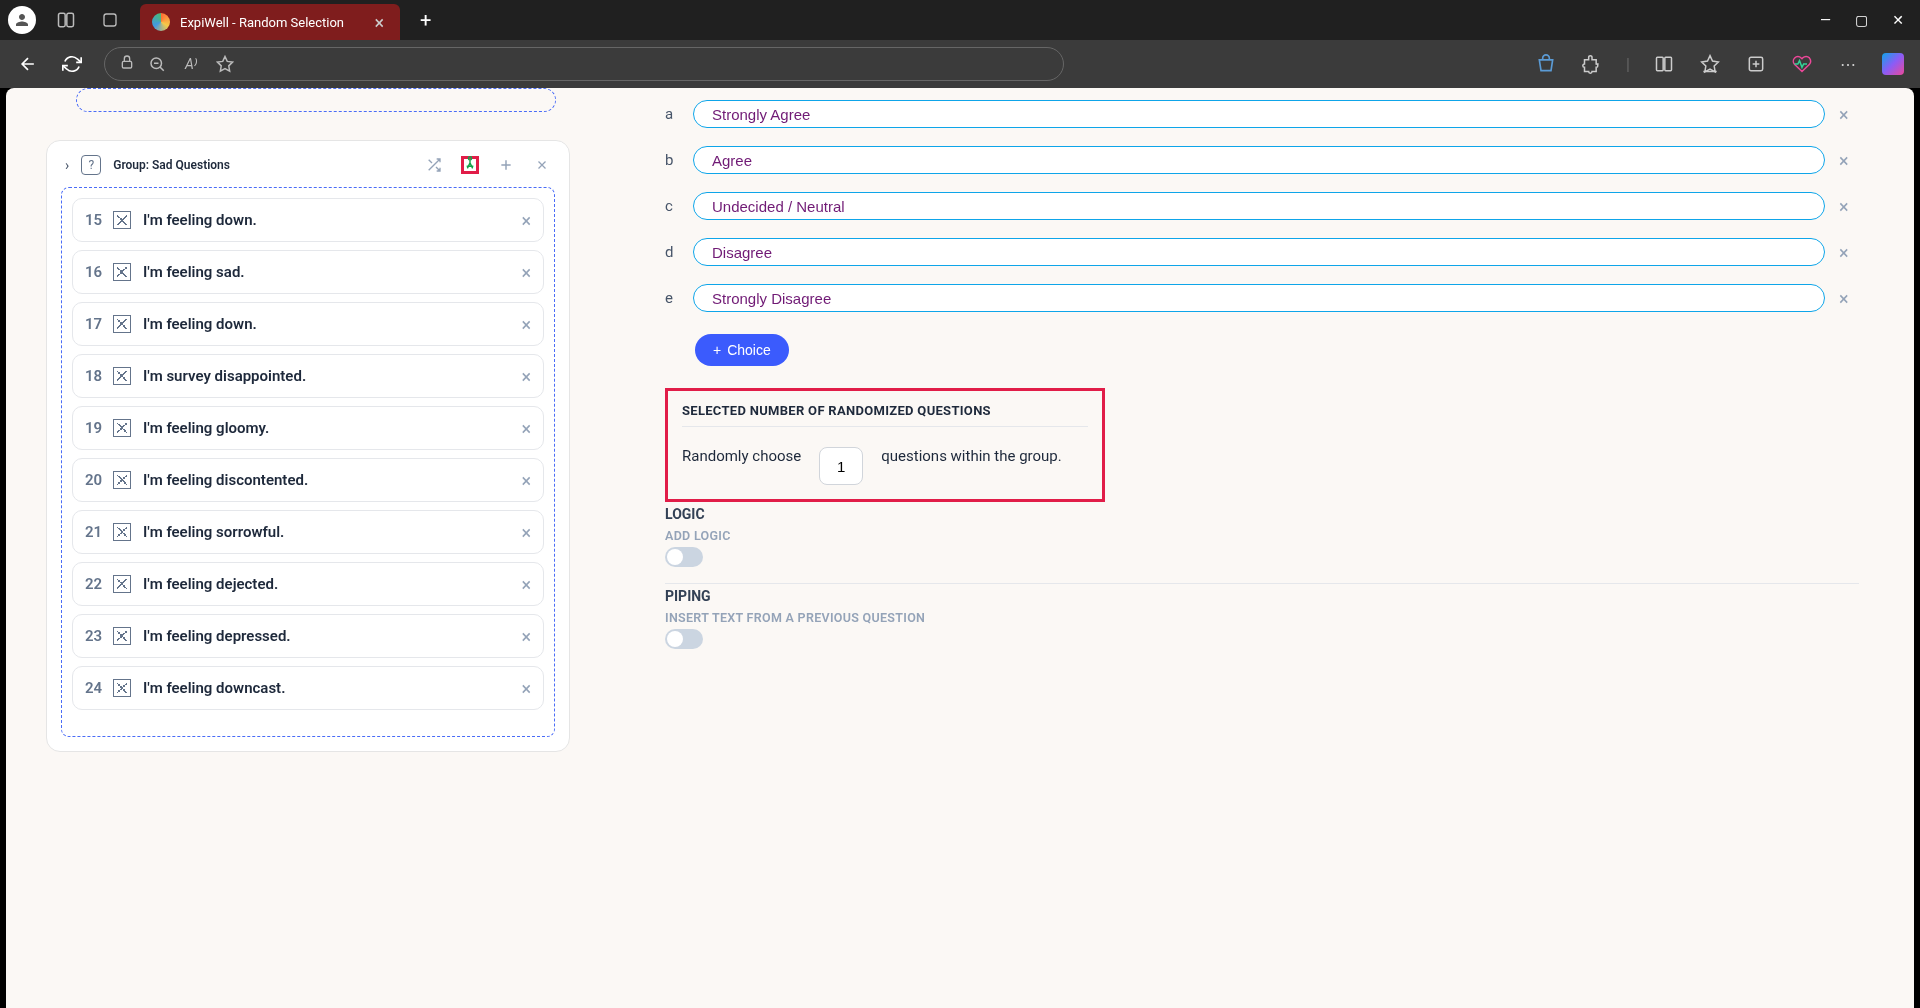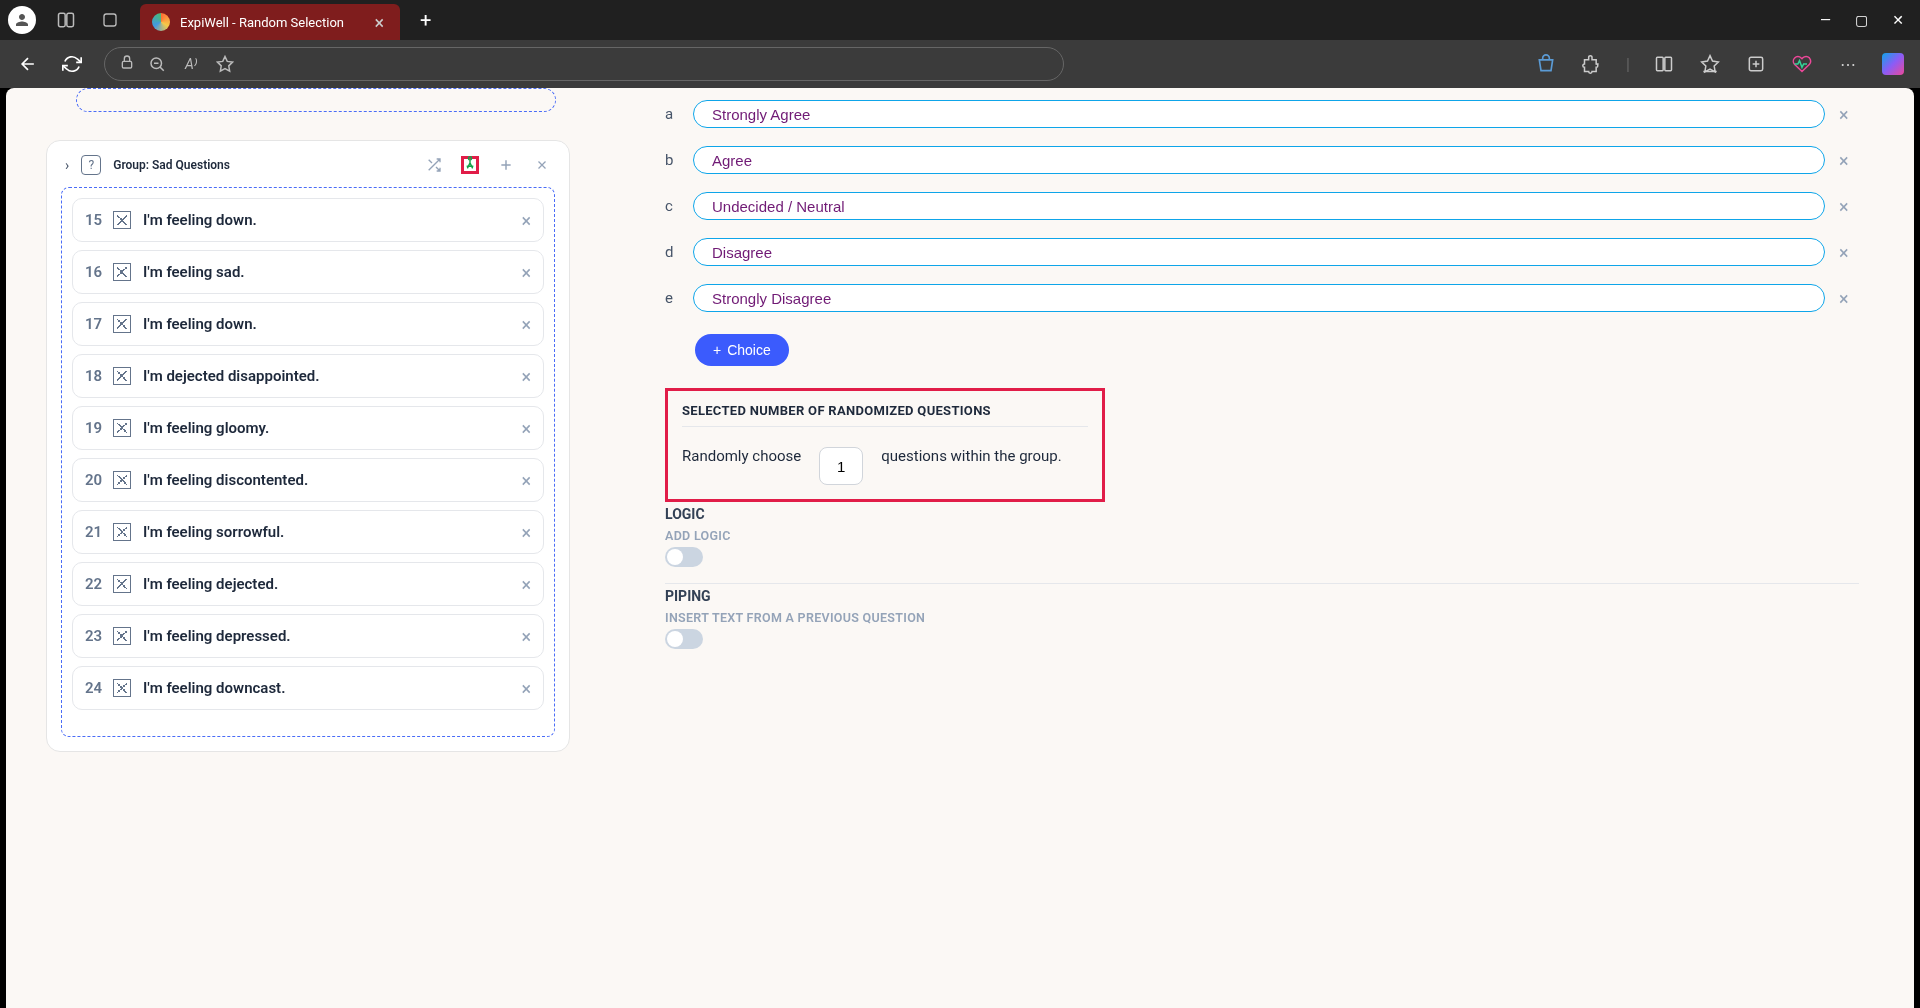--- a/index.html
+++ b/index.html
@@ -234,21 +234,21 @@
           </div>
           <div class="q-item">
     <span class="q-num">17</span>
     <span class="q-type"></span>
     <span class="q-text">I'm feeling down.</span>
     <span class="q-del">×</span>
           </div>
           <div class="q-item">
     <span class="q-num">18</span>
     <span class="q-type"></span>
-    <span class="q-text">I'm dejected disappointed.</span>
+    <span class="q-text">I'm survey disappointed.</span>
     <span class="q-del">×</span>
           </div>
           <div class="q-item">
     <span class="q-num">19</span>
     <span class="q-type"></span>
     <span class="q-text">I'm feeling gloomy.</span>
     <span class="q-del">×</span>
           </div>
           <div class="q-item">
     <span class="q-num">20</span>

